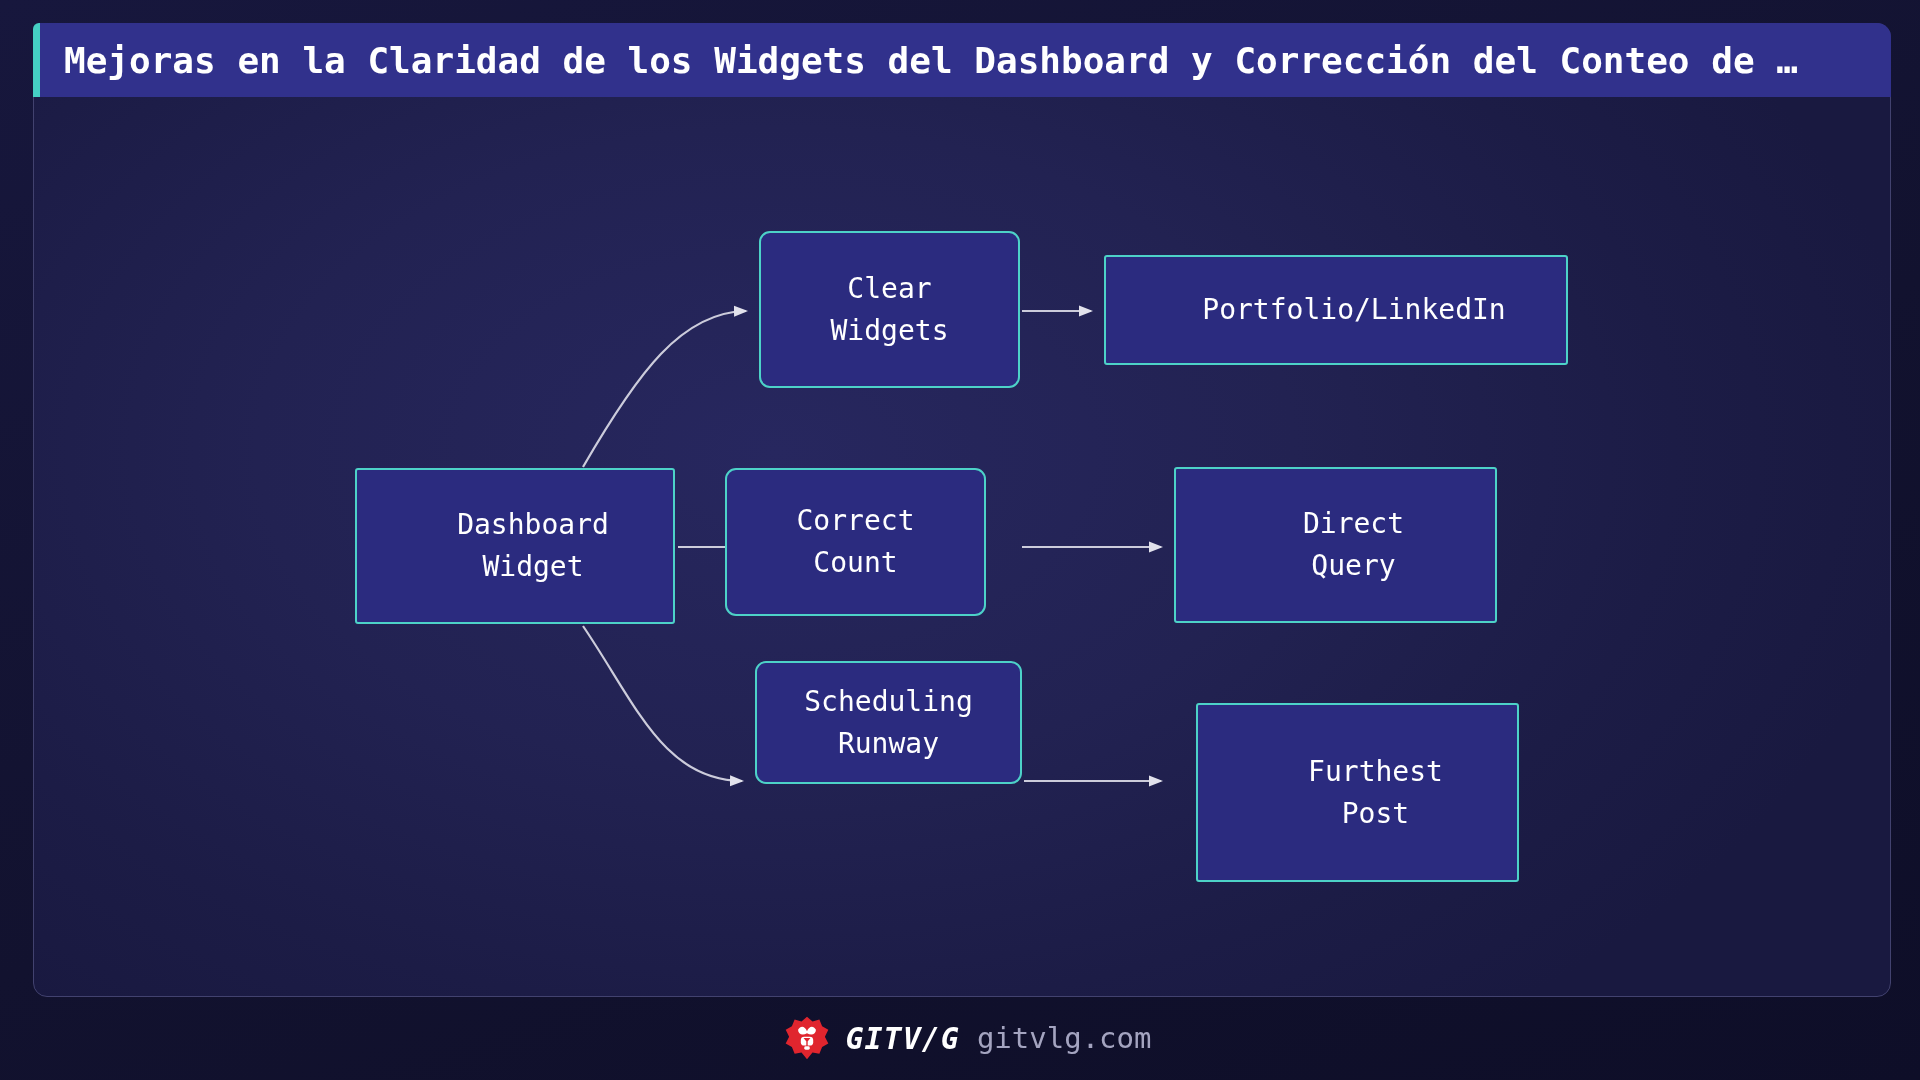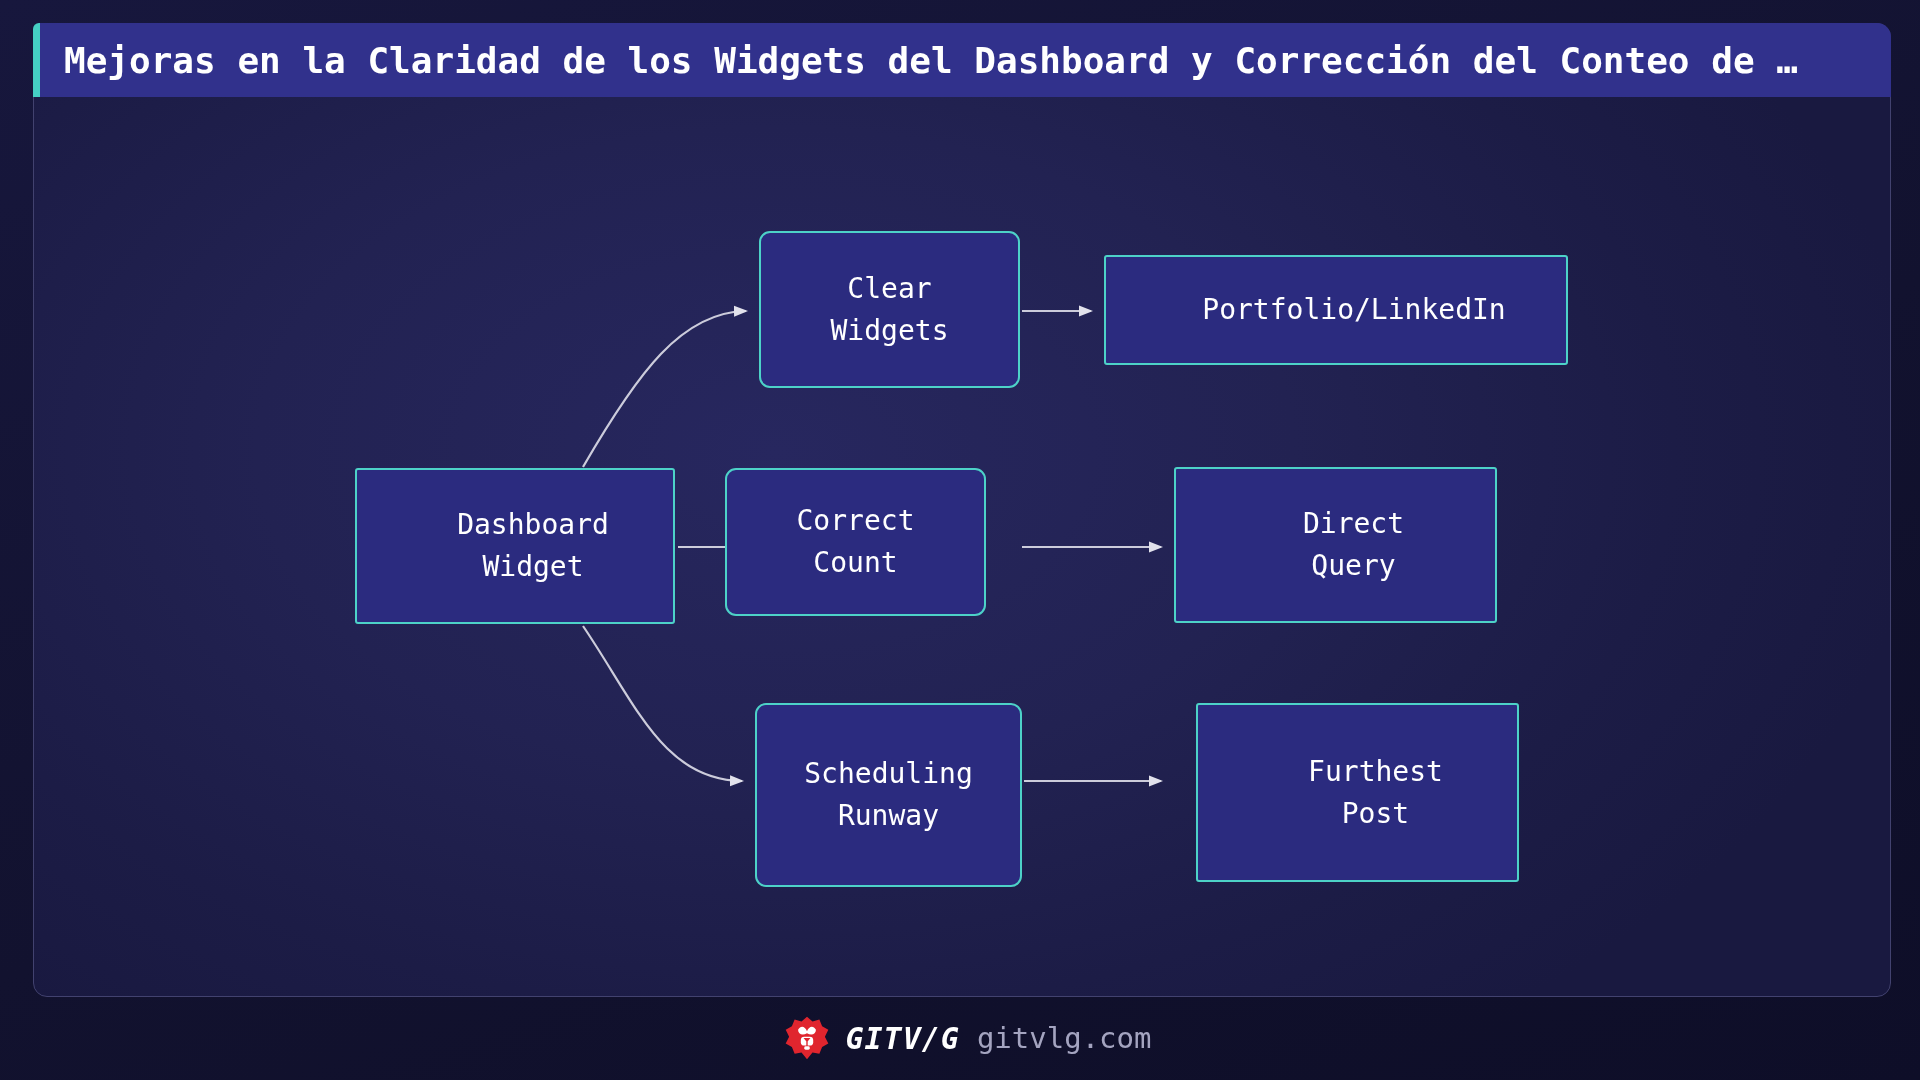--- a/index.html
+++ b/index.html
@@ -94,21 +94,21 @@
   <div class="node rounded" style="left:725px;top:468px;width:261px;height:148px">
     <span class="node-label">Correct
 Count</span>
   </div>
 
   <div class="node square" style="left:1174px;top:467px;width:323px;height:156px">
     <span class="node-label">Direct
 Query</span>
   </div>
 
-  <div class="node rounded" style="left:755px;top:703px;width:267px;height:184px">
+  <div class="node rounded" style="left:755px;top:661px;width:267px;height:123px">
     <span class="node-label">Scheduling
 Runway</span>
   </div>
 
   <div class="node square" style="left:1196px;top:703px;width:323px;height:179px">
     <span class="node-label">Furthest
 Post</span>
   </div>
 
   <div class="footer">

